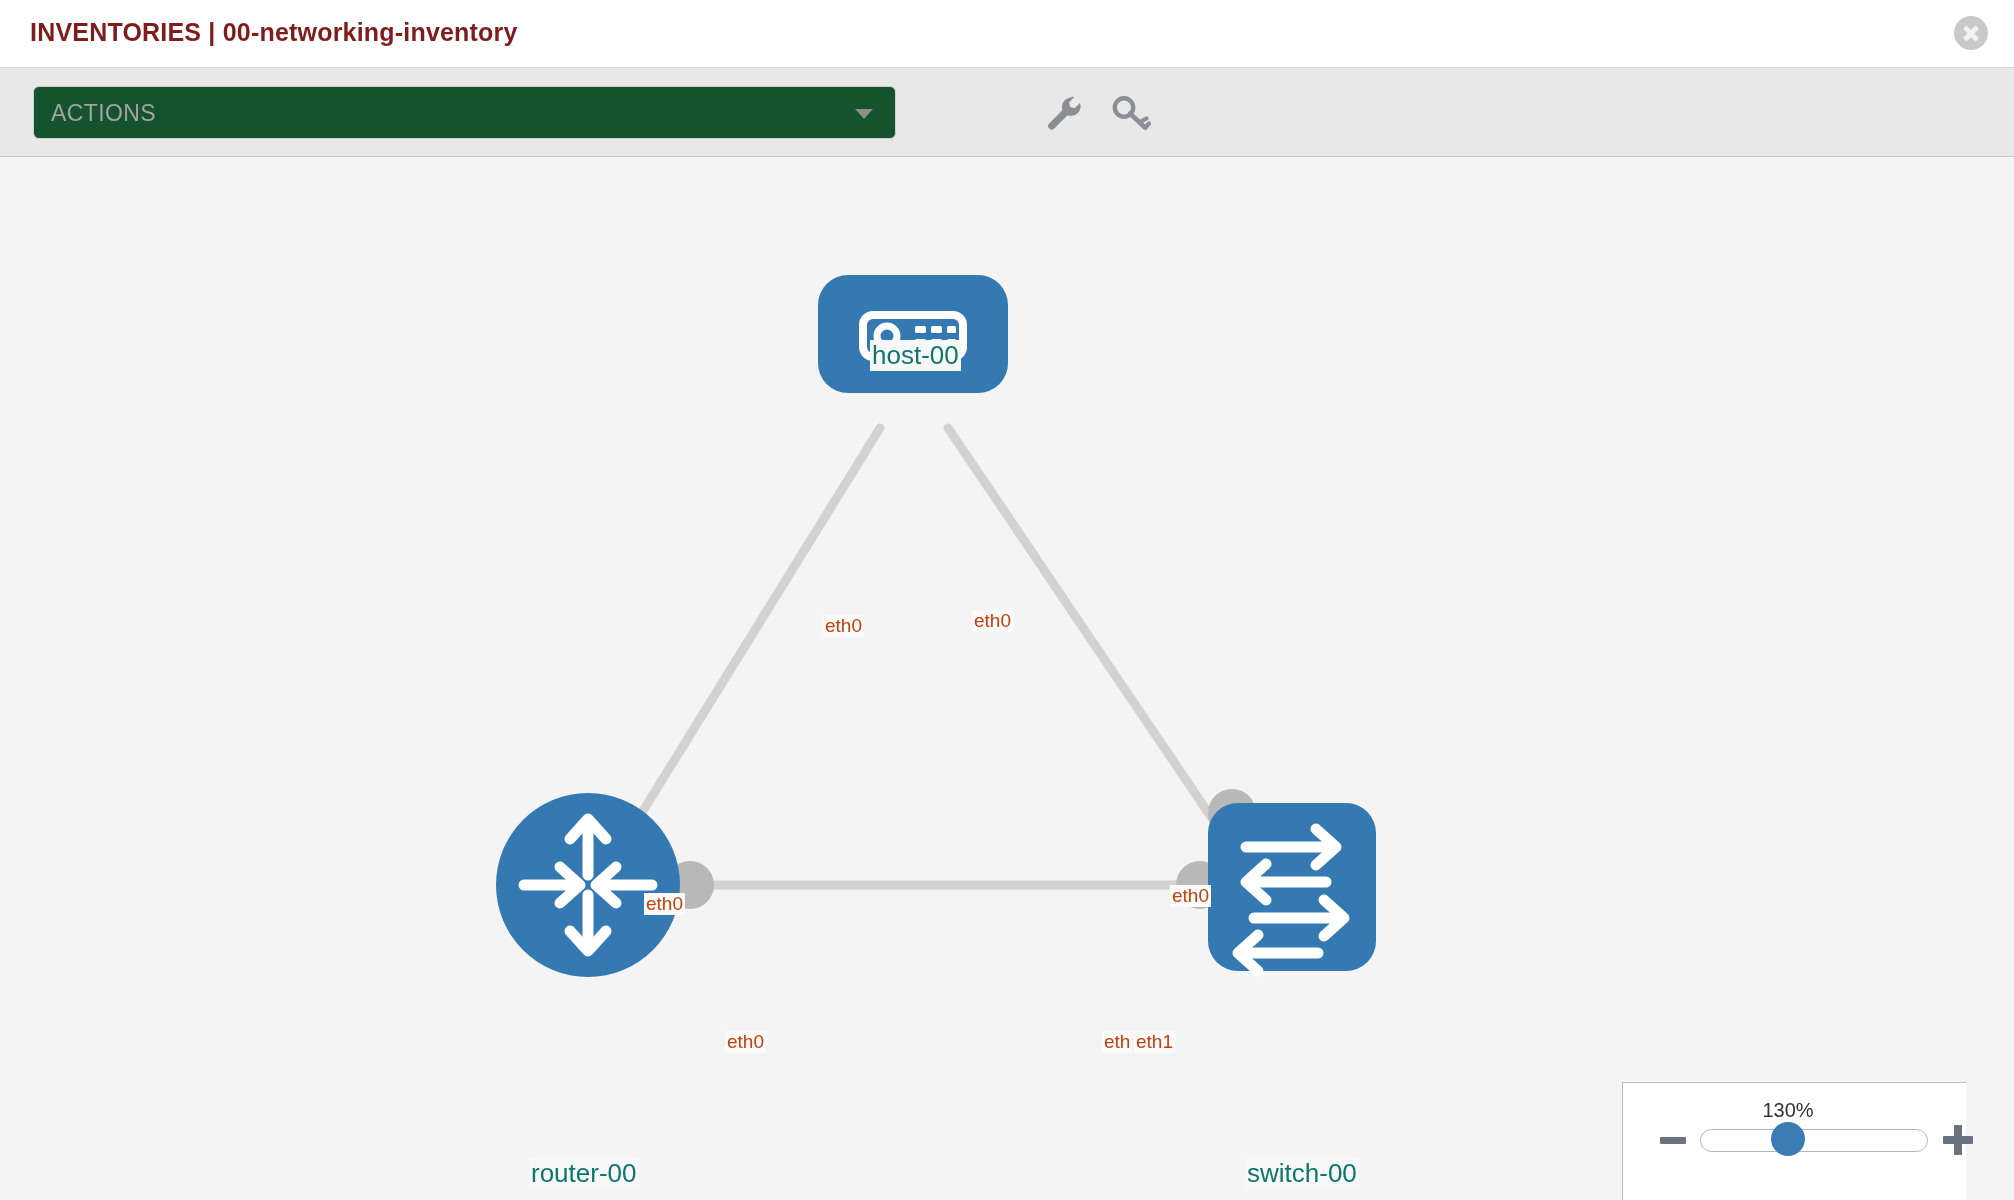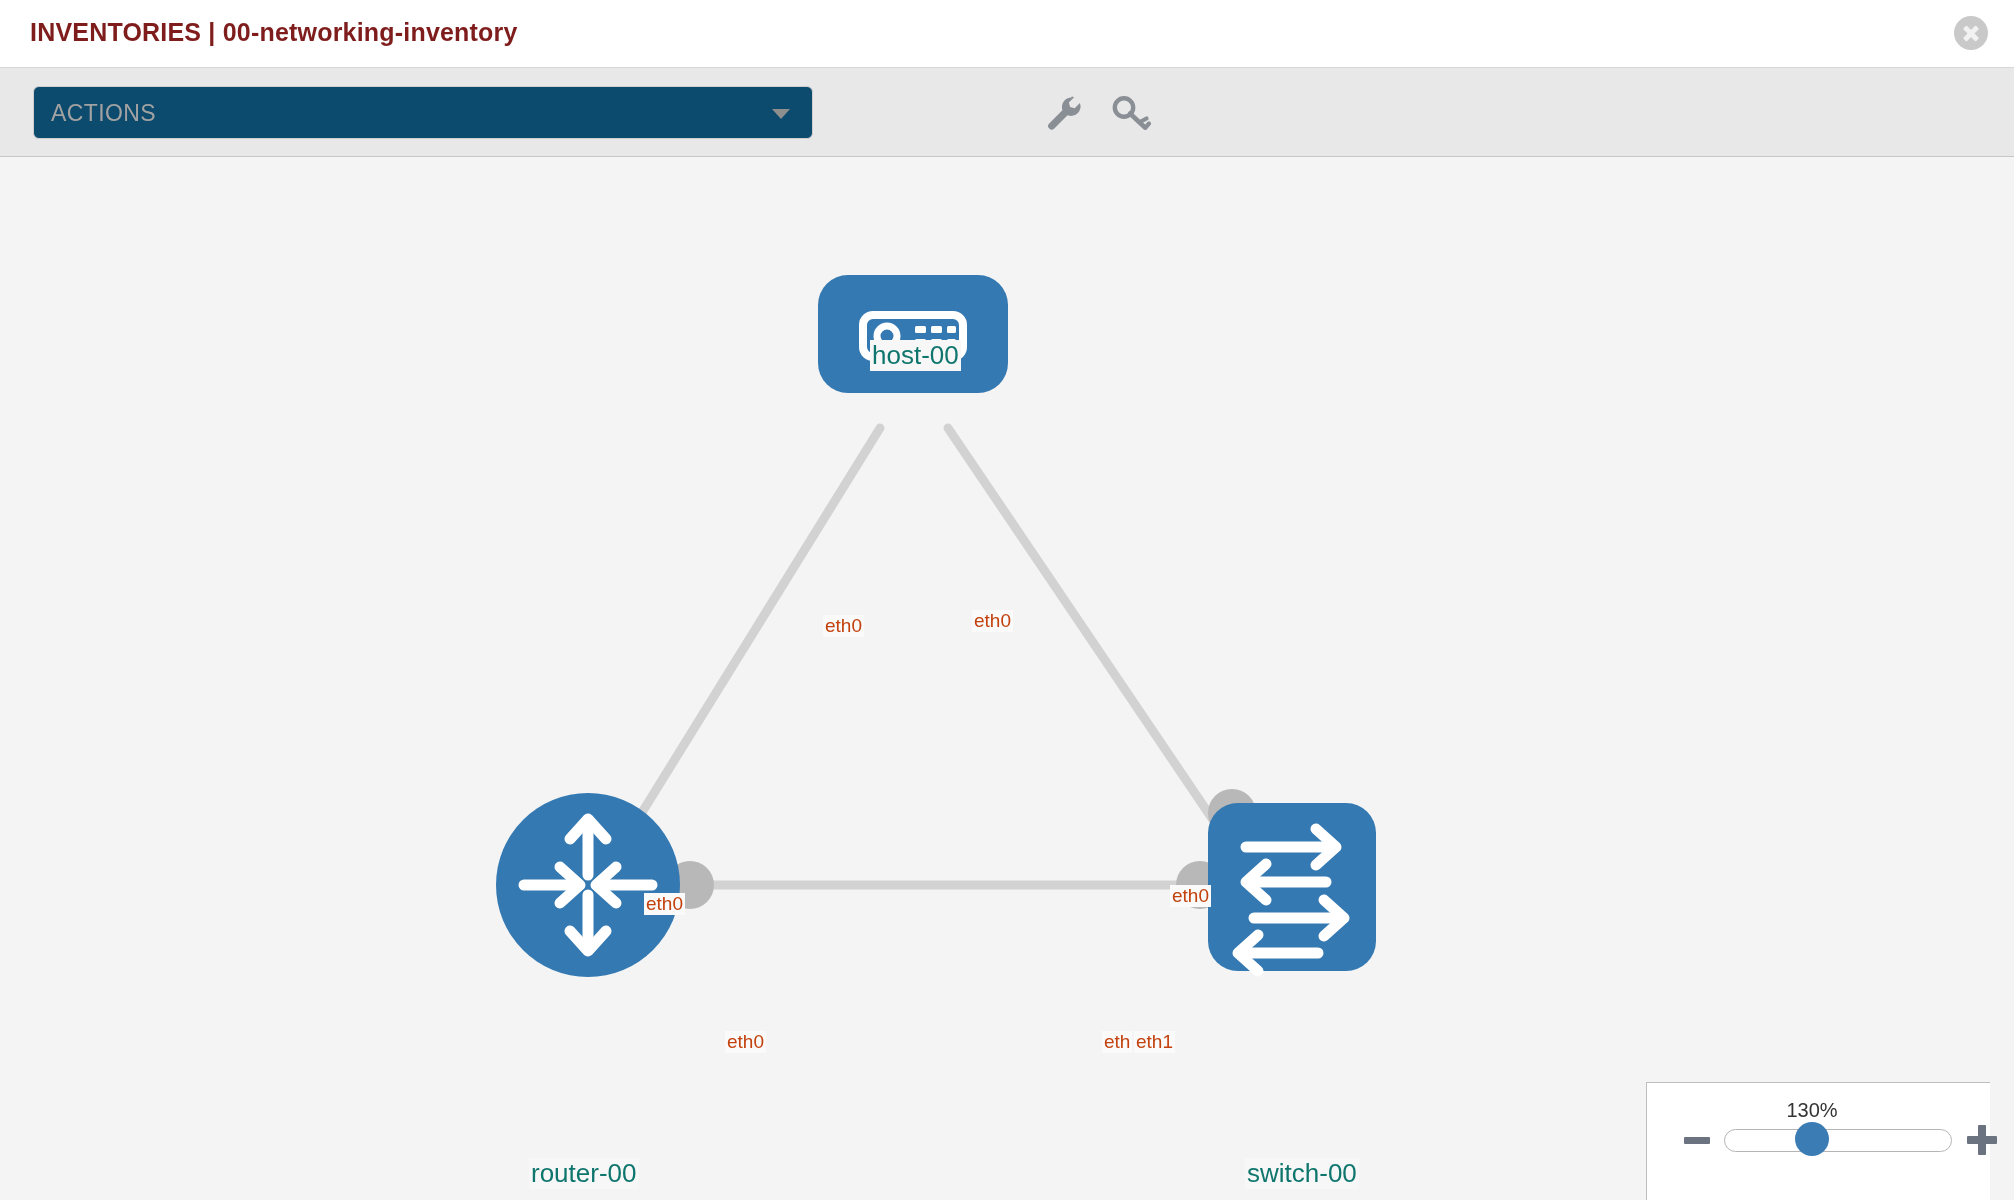--- a/index.html
+++ b/index.html
@@ -66,23 +66,23 @@
     width: 2014px;
     height: 89px;
     background: #e8e8e8;
     border-bottom: 1px solid #c6c6c6;
     box-sizing: border-box;
   }
   #actions-select {
     position: absolute;
     left: 33px;
     top: 18px;
-    width: 780px;
+    width: 863px;
     height: 53px;
-    background: #0c4a6e;
+    background: #14532d;
     border: 1px solid #cfcfcf;
     border-radius: 6px;
     box-sizing: border-box;
     cursor: pointer;
   }
   #actions-select .label {
     position: absolute;
     left: 17px;
     top: 13px;
     font-size: 23px;
@@ -166,21 +166,20 @@
   #zoom-panel {
     position: absolute;
     left: 1622px;
     top: 1082px;
     width: 344px;
     height: 118px;
     background: #ffffff;
     border-top: 1px solid #bdbdbd;
     border-left: 1px solid #bdbdbd;
     box-sizing: border-box;
-    margin-left: 24px;
   }
   #zoom-level {
     position: absolute;
     left: 0;
     top: 16px;
     width: 330px;
     text-align: center;
     font-size: 20px;
     color: #333;
   }

